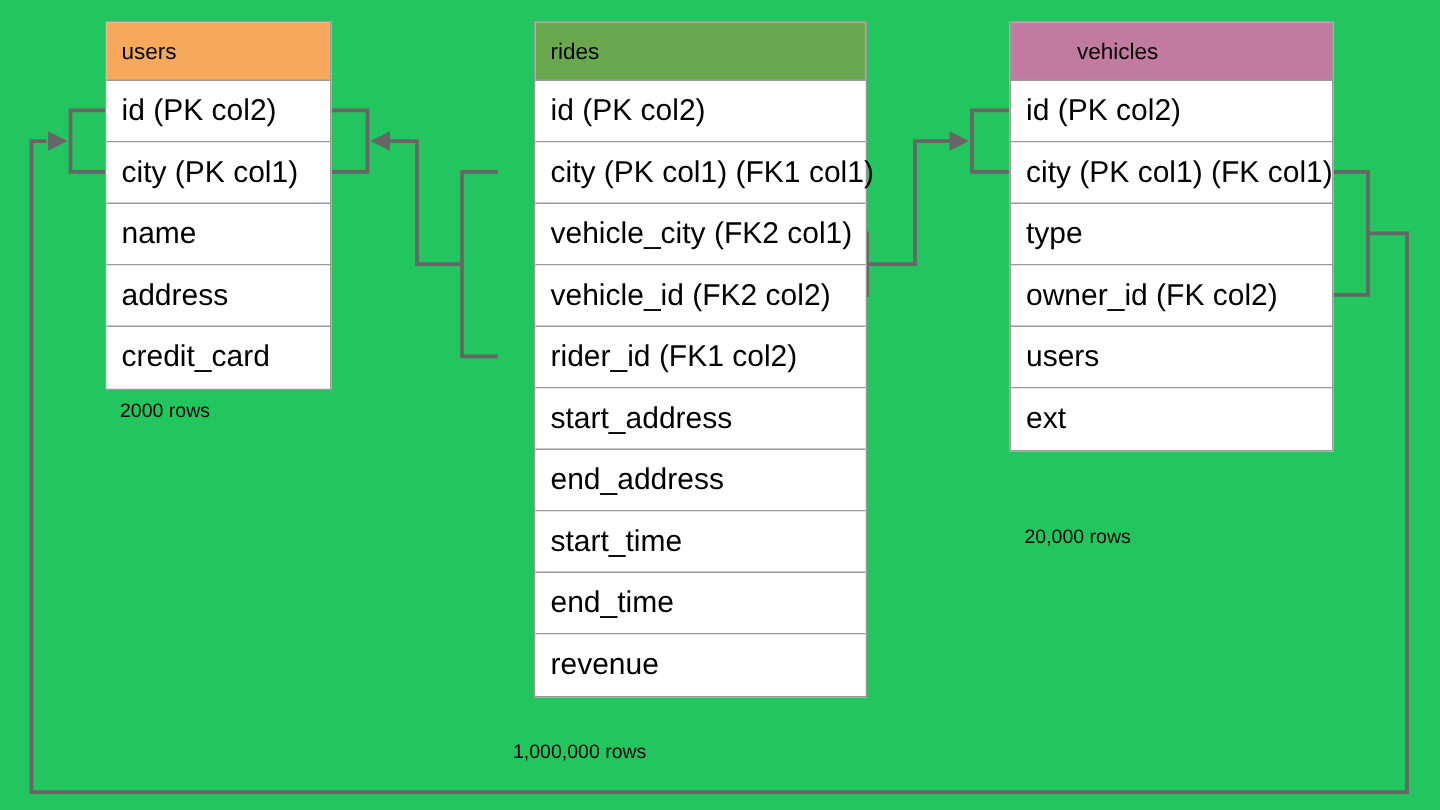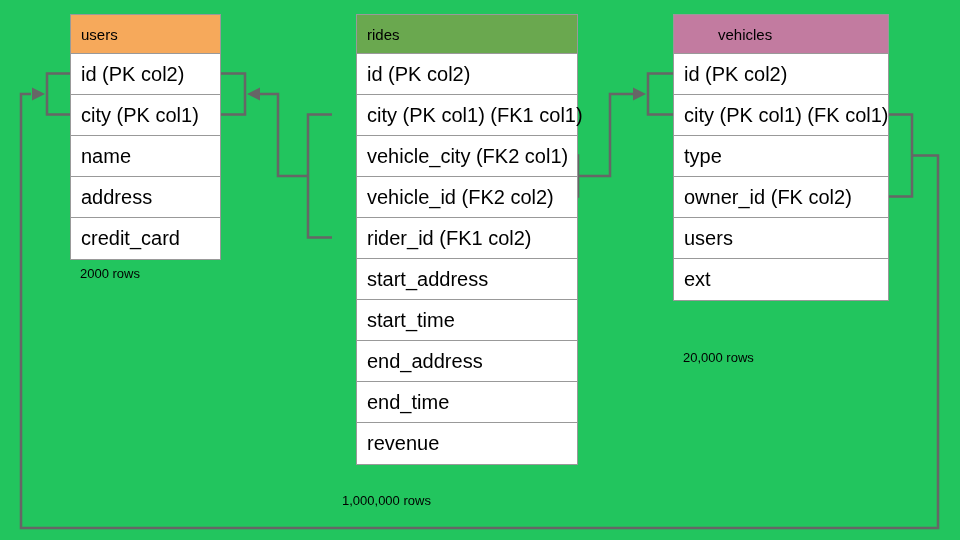--- a/index.html
+++ b/index.html
@@ -101,22 +101,22 @@
 
   <div id="t-rides" class="db-table">
     <div class="header" style="background-color: rgb(106, 168, 79);">rides</div>
     <div>
         <div class="row">id (PK col2)</div>
         <div class="row">city (PK col1) (FK1 col1)</div>
         <div class="row">vehicle_city (FK2 col1)</div>
         <div class="row">vehicle_id (FK2 col2)</div>
         <div class="row">rider_id (FK1 col2)</div>
         <div class="row">start_address</div>
+        <div class="row">end_address</div>
         <div class="row">start_time</div>
-        <div class="row">end_address</div>
         <div class="row">end_time</div>
         <div class="row">revenue</div>
       </div>
   </div>
   <div id="rc-rides" class="row-count">1,000,000 rows</div>
 
   <div id="t-vehicles" class="db-table">
     <div class="header" style="background-color: rgb(194, 123, 160); padding-left: 44px;">vehicles</div>
     <div>
         <div class="row">id (PK col2)</div>

